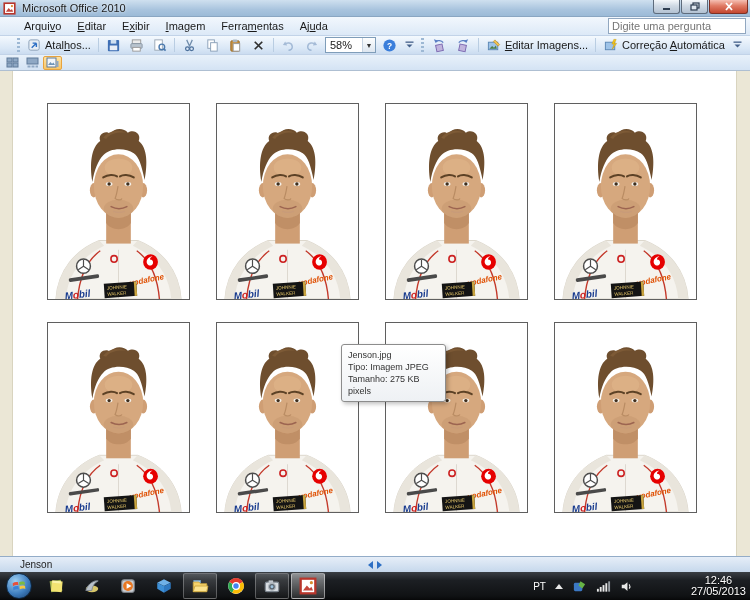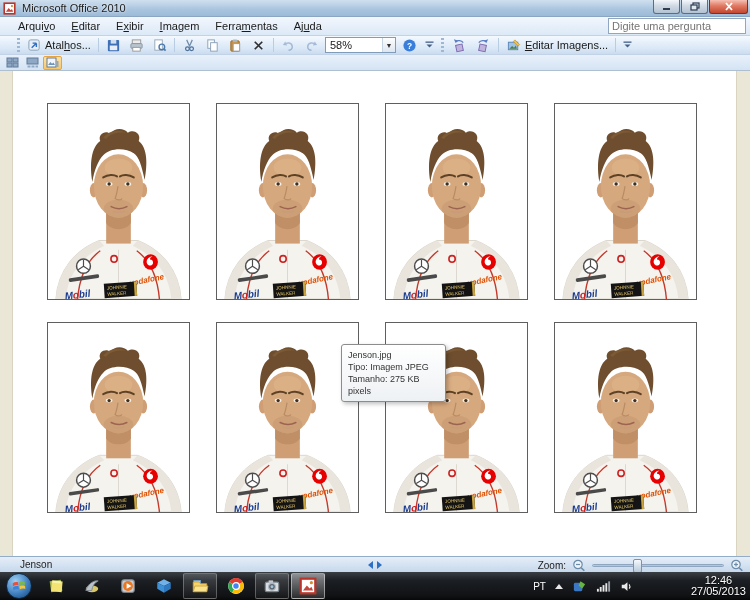--- a/index.html
+++ b/index.html
@@ -14,41 +14,41 @@
   .titlebar .title { font-size:11px; color:#1c1c1c; text-shadow:0 0 3px #fff; }
   .winbtns { position:absolute; right:2px; top:0; display:flex; }
   .winbtn { width:27px; height:14px; border:1px solid #5e6c7c; border-top:none;
     background:linear-gradient(#f5f8fb,#cfd9e4 45%,#b3c2d2); border-radius:0 0 3px 3px;
     display:flex; align-items:center; justify-content:center; margin-left:1px; }
   .winbtn.close { width:39px; background:linear-gradient(#f5c0b4,#e07a64 45%,#c4462f); border-color:#7c3024; }
 
   
   .menubar { position:absolute; left:0; top:17px; width:750px; height:19px;
     background:linear-gradient(#f2f7fd,#dce9f7); border-bottom:1px solid #c2d3e8;
-    display:flex; align-items:center; padding-left:10px; }
+    display:flex; align-items:center; padding-left:16px; }
   .menu-item { padding:2px 8px; cursor:default; }
   .mn { text-decoration:underline; }
   .question-box { position:absolute; right:4px; top:1px; width:138px; height:16px;
     background:#fff; border:1px solid #91a7c0; display:flex; align-items:center; }
   .question-box input { flex:1; border:none; outline:none; font-size:11px; color:#777;
     font-family:"Liberation Sans",sans-serif; padding:0 3px; background:transparent; }
   .combo-arrow { width:13px; height:100%; display:flex; align-items:center; justify-content:center;
     border-left:1px solid #c6d3e2; font-size:7px; color:#333; background:linear-gradient(#fdfefe,#dde6f0); }
 
   
   .toolbar { position:absolute; left:0; top:36px; width:750px; height:19px;
     background:linear-gradient(#f4f9fe,#d9e7f6 70%,#cbdcf0); border-bottom:1px solid #c2d3e8;
     display:flex; align-items:center; padding-left:14px; }
   .grip { width:5px; height:14px; margin:0 3px;
     background:repeating-linear-gradient(#9db8d4 0 2px, transparent 2px 4px); width:3px; }
   .tbtn { height:17px; display:flex; align-items:center; padding:0 3px; border:1px solid transparent; border-radius:2px; }
   .tbtn svg { display:block; }
   .tbtn .lbl { margin-left:3px; white-space:nowrap; }
   .tsep { width:1px; height:14px; background:#b9cde2; margin:0 3px; }
-  .zoom-combo { height:16px; background:#fff; border:1px solid #7f9db9; display:flex; align-items:center; margin:0 2px;gap:20px; }
+  .zoom-combo { height:16px; background:#fff; border:1px solid #7f9db9; display:flex; align-items:center; margin:0 2px; }
   .zoom-combo .val { width:36px; padding-left:4px; }
   .chev { display:flex; flex-direction:column; align-items:center; margin:0 4px; }
   .disabled { opacity:.45; }
 
   .viewbar { position:absolute; left:0; top:55px; width:750px; height:16px;
     background:linear-gradient(#e8f1fa,#d4e3f4); border-bottom:1px solid #aebfd2;
     display:flex; align-items:center; padding-left:3px; }
   .vbtn { width:19px; height:14px; display:flex; align-items:center; justify-content:center;
     border:1px solid transparent; border-radius:2px; margin-right:1px; }
   .vbtn.sel { border-color:#e8a33d; background:linear-gradient(#fde3a7,#f8c668); }
@@ -292,20 +292,27 @@
   <div class="tsep"></div>
   <div class="tbtn">
     <svg width="16" height="15" viewBox="0 0 16 16">
       <rect x="2" y="4.5" width="10" height="8" fill="#9ec3e8" stroke="#5b87b5"></rect>
       <path d="M3 11.5 L6 8.5 L8 10.5 L10 8 L11 11.5 Z" fill="#4d7d46"></path>
       <path d="M9 2 L14 7 L12.3 8.7 L7.3 3.7 Z" fill="#f0c14f" stroke="#b98c2a" stroke-width="0.7"></path>
     </svg>
     <span class="lbl"><span></span><span class="mn">E</span><span>ditar Imagens...</span></span>
   </div>
   <div class="tsep"></div>
+  <div class="tbtn">
+    <svg width="16" height="15" viewBox="0 0 16 16">
+      <rect x="2" y="4.5" width="10" height="8" fill="#9ec3e8" stroke="#5b87b5"></rect>
+      <path d="M11 1.5 L9 6.5 L11.3 6.5 L9.3 12 L14 5.8 L11.6 5.8 L13.5 1.5 Z" fill="#f5c518" stroke="#c79b10" stroke-width="0.5"></path>
+    </svg>
+    <span class="lbl"><span>Correção </span><span class="mn">A</span><span>utomática</span></span>
+  </div>
   <div class="chev">
     <svg width="9" height="8" viewBox="0 0 9 8">
       <rect x="0.5" y="0.5" width="8" height="1.3" fill="#44608a"></rect>
       <path d="M1.5 3.5 L4.5 6.5 L7.5 3.5 Z" fill="#44608a"></path>
     </svg>
   </div>
 </div>
 
 <div class="viewbar">
   <div class="vbtn">
@@ -388,37 +395,20 @@
   <div>Tipo: Imagem JPEG</div>
   <div>Tamanho: 275 KB</div>
   <div>pixels</div>
 </div>
 
 <div class="statusbar">
   <span class="selname">Jenson</span>
   <div class="pane-arrows">
     <div class="tri l"></div>
     <div class="tri r"></div>
-  </div>
-  <div class="zoomctl">
-    <span>Zoom:</span>
-    <svg width="14" height="13" viewBox="0 0 14 13">
-      <circle cx="6" cy="5.5" r="4.2" fill="#eef3f8" stroke="#6b8cab" stroke-width="1.2"></circle>
-      <line x1="4" y1="5.5" x2="8" y2="5.5" stroke="#6b8cab" stroke-width="1.2"></line>
-      <line x1="9.2" y1="8.7" x2="12.3" y2="11.8" stroke="#6b8cab" stroke-width="1.6"></line>
-    </svg>
-    <div class="slider-track">
-      <div class="slider-thumb"></div>
-    </div>
-    <svg width="14" height="13" viewBox="0 0 14 13">
-      <circle cx="6" cy="5.5" r="4.2" fill="#eef3f8" stroke="#6b8cab" stroke-width="1.2"></circle>
-      <line x1="4" y1="5.5" x2="8" y2="5.5" stroke="#6b8cab" stroke-width="1.2"></line>
-      <line x1="6" y1="3.5" x2="6" y2="7.5" stroke="#6b8cab" stroke-width="1.2"></line>
-      <line x1="9.2" y1="8.7" x2="12.3" y2="11.8" stroke="#6b8cab" stroke-width="1.6"></line>
-    </svg>
   </div>
 </div>
 
 <div class="taskbar">
   <div class="start-orb">
     <svg width="16" height="16" viewBox="0 0 16 16">
       <g transform="rotate(-6 8 8)">
         <path d="M2 4.5 C4 3.5 6 3.5 7.5 4.2 L7.5 7.3 C6 6.6 4 6.6 2 7.6 Z" fill="#e8503c"></path>
         <path d="M8.5 4.2 C10 3.5 12 3.5 14 4.5 L14 7.6 C12 6.6 10 6.6 8.5 7.3 Z" fill="#7cbb3f"></path>
         <path d="M2 8.6 C4 7.6 6 7.6 7.5 8.3 L7.5 11.4 C6 10.7 4 10.7 2 11.7 Z" fill="#3b82d8"></path>

